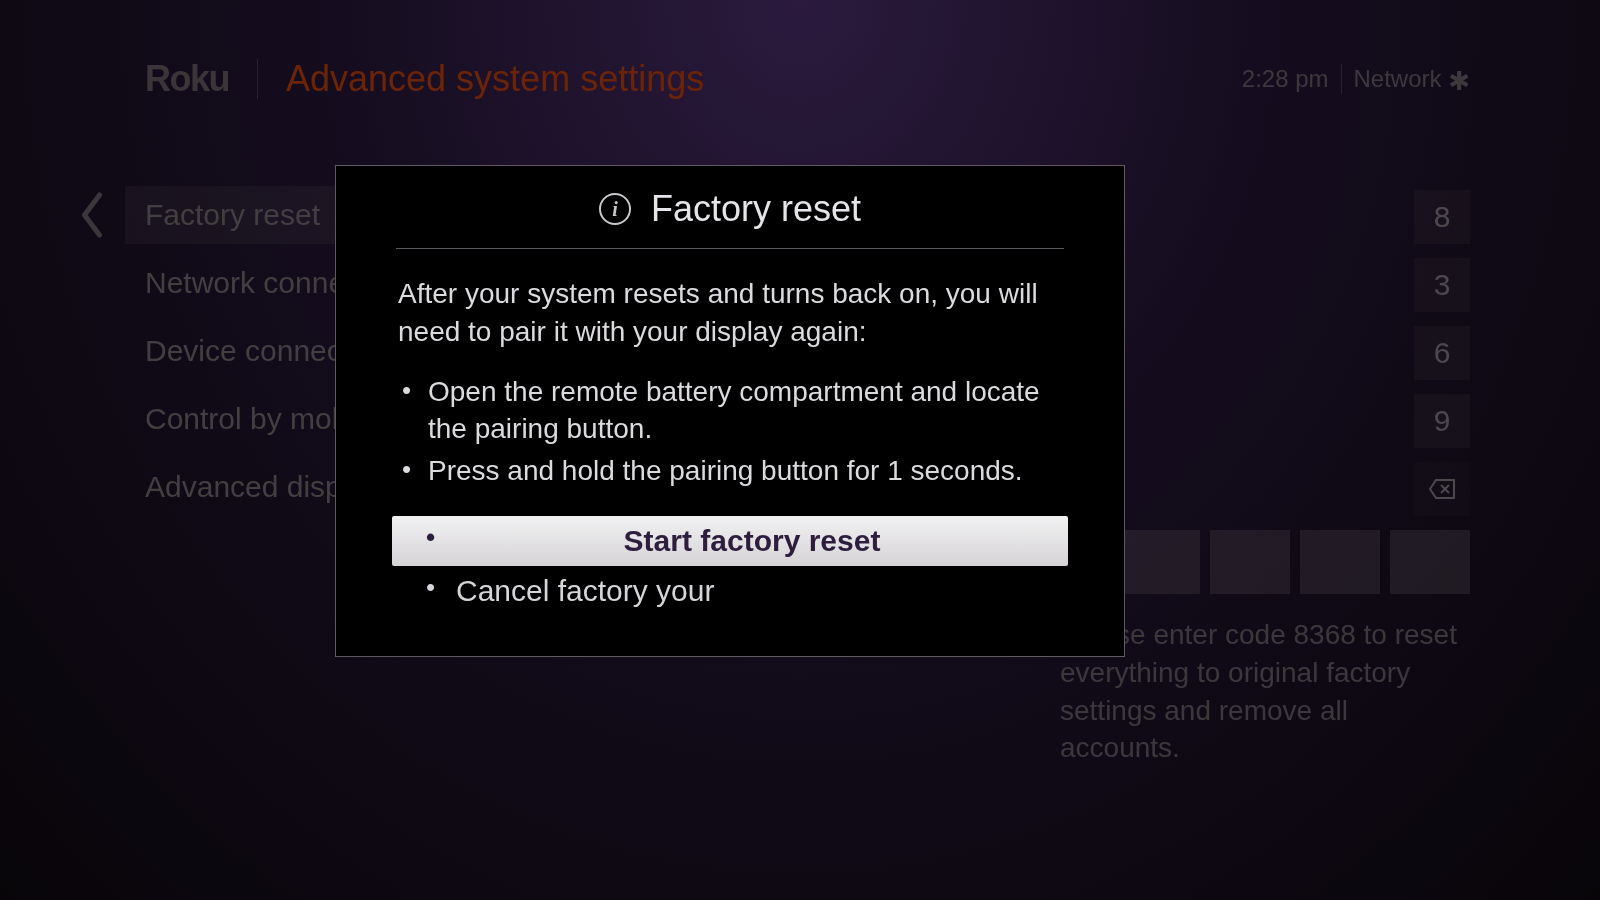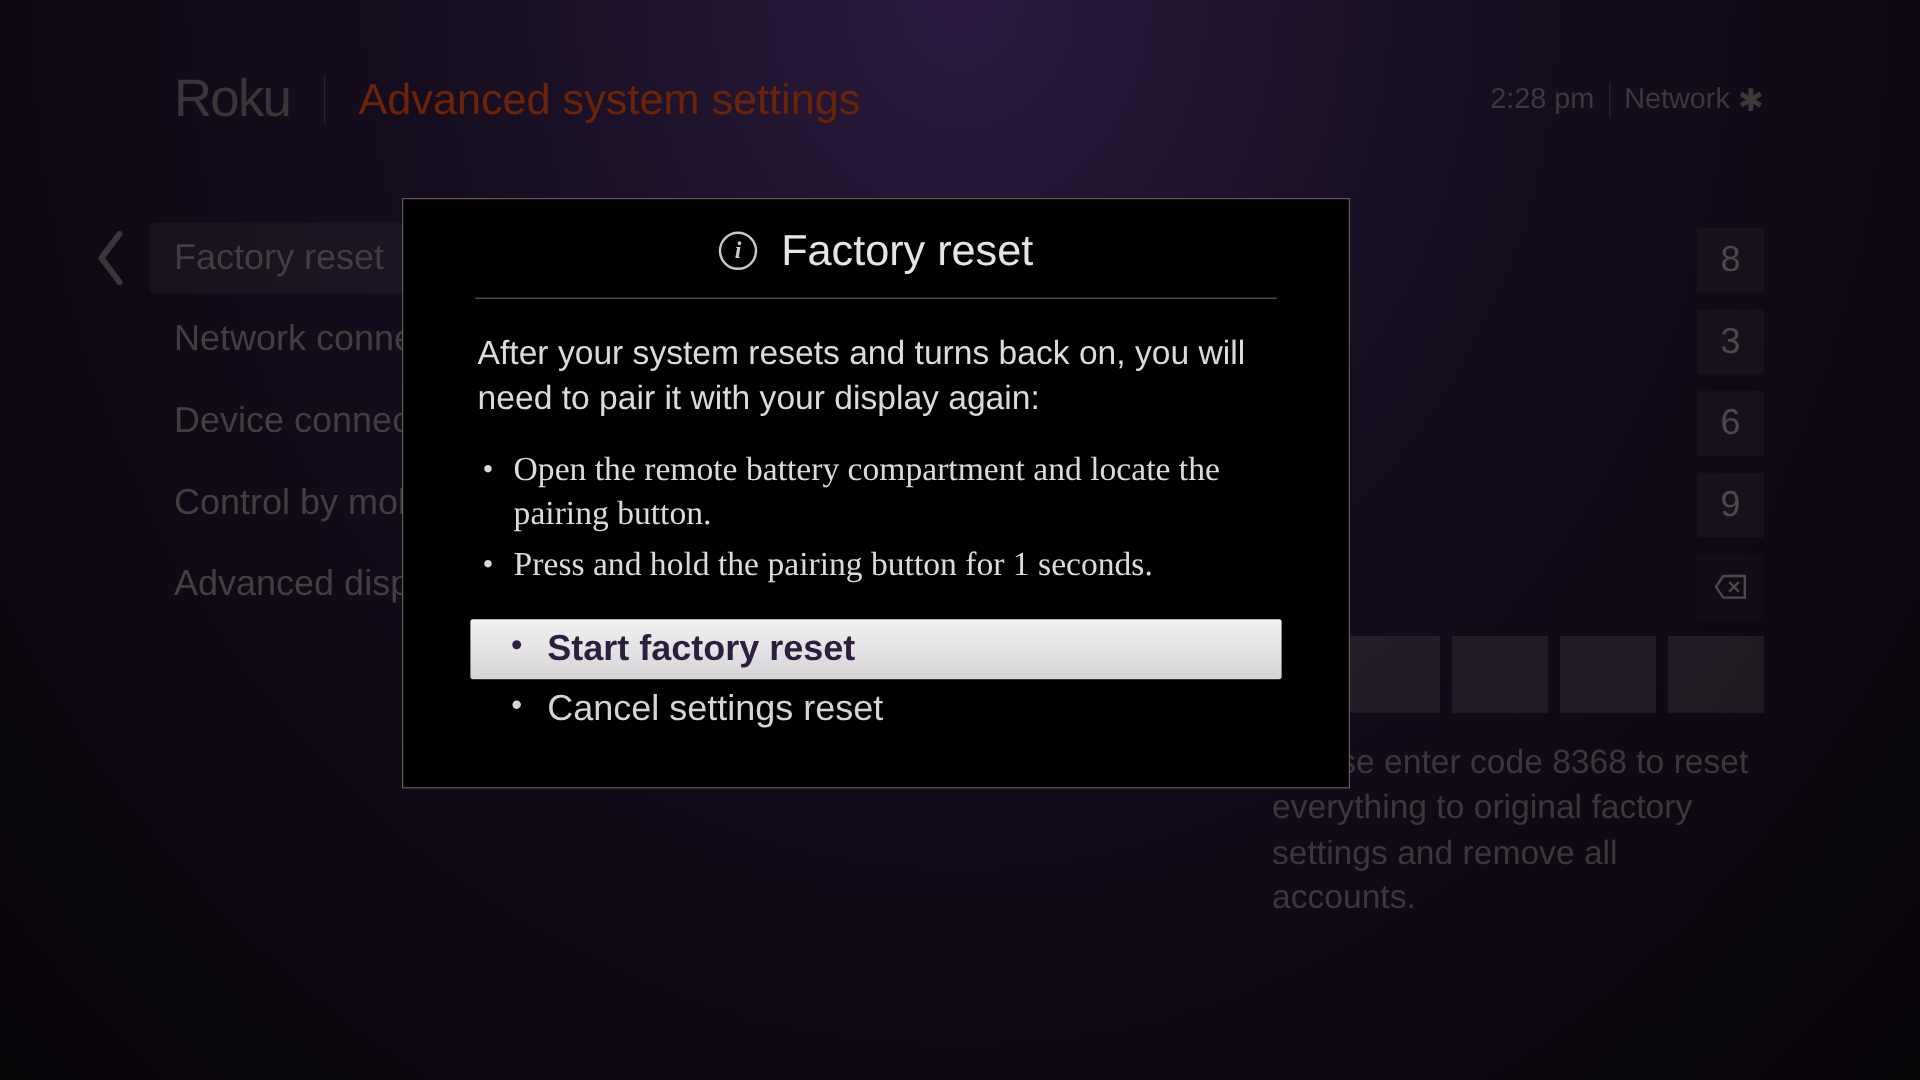--- a/index.html
+++ b/index.html
@@ -28,22 +28,22 @@
       justify-content: space-between;
       color: #6e6570;
     }
     .header-left {
       display: flex;
       align-items: center;
       gap: 28px;
     }
     .logo {
       font-family: Arial, sans-serif;
-      font-weight: 400;
-      font-size: 44px;
+      font-weight: 700;
+      font-size: 36px;
       color: #6b6069;
       letter-spacing: -1.5px;
     }
     .header-divider {
       width: 1px;
       height: 40px;
       background: #4a4150;
     }
     .page-title {
       font-size: 36px;
@@ -196,21 +196,20 @@
       font-weight: 300;
     }
     .dialog-bullets {
       list-style: none;
       margin: 22px 0 26px 0;
     }
     .dialog-bullets li {
       position: relative;
       padding-left: 30px;
       margin-bottom: 4px;
-      font-family: Liberation Serif, serif;
     }
     .dialog-bullets li::before {
       content: "•";
       position: absolute;
       left: 4px;
       top: 0;
       font-size: 26px;
     }
     .dialog-actions {
       margin: 0 56px 0 56px;
@@ -225,20 +224,21 @@
       position: absolute;
       left: 34px;
       top: 6px;
       font-size: 26px;
     }
     .action-item.highlighted {
       background: linear-gradient(#f2f1f2, #d5d3d6);
       color: #2e1e3e;
       font-weight: 600;
       border-radius: 2px;
+      text-align: center;
     }
     .action-item.highlighted::before {
       color: #2e1e3e;
     }
     .action-item.normal {
       color: #d6d4d8;
       font-weight: 300;
     }
 
     
@@ -317,15 +317,15 @@
   </div>
   <div class="dialog-body">
     <div>After your system resets and turns back on, you will need to pair it with your display again:</div>
     <ul class="dialog-bullets">
       <li>Open the remote battery compartment and locate the pairing button.</li>
       <li>Press and hold the pairing button for 1 seconds.</li>
     </ul>
   </div>
   <div class="dialog-actions">
     <div class="action-item highlighted">Start factory reset</div>
-    <div class="action-item normal">Cancel settings reset</div>
+    <div class="action-item normal">Cancel factory your</div>
   </div>
 </div>
 
 </body></html>

